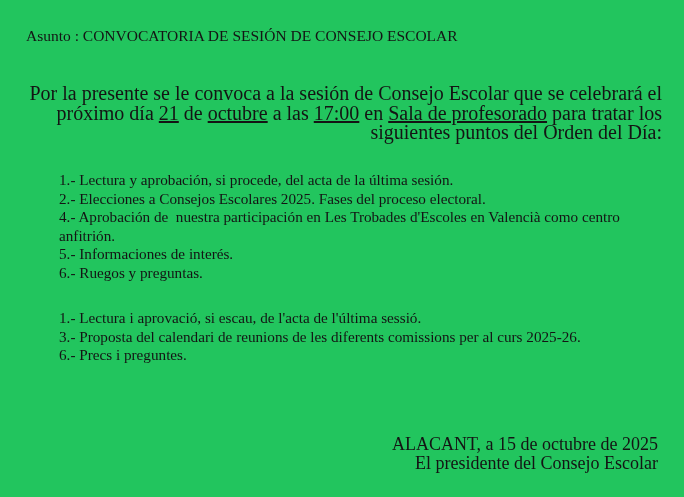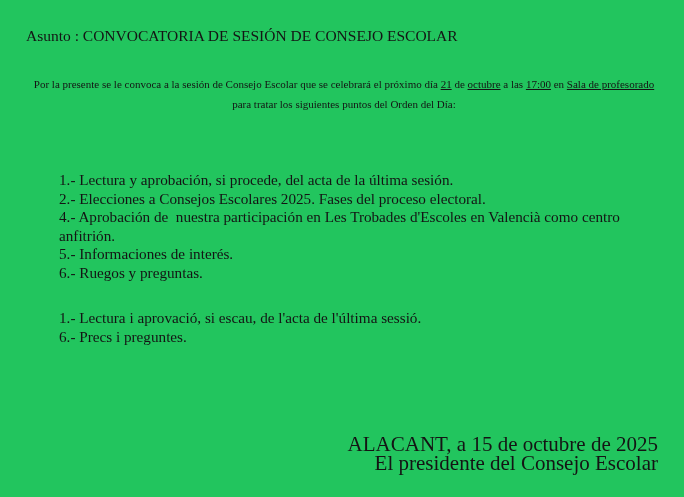--- a/index.html
+++ b/index.html
@@ -34,23 +34,23 @@
     font-size: 15.5px;
     line-height: 19px;
     white-space: pre;
   }
 
   .intro-paragraph {
     position: absolute;
     left: 26px;
     top: 64px;
     width: 636px;
-    font-size: 11px;
+    font-size: 20px;
     line-height: 19.5px;
-    text-align: center;
+    text-align: right;
   }
 
   .intro-paragraph u {
     text-decoration: underline;
     text-underline-offset: 1px;
   }
 
   .agenda-block {
     position: absolute;
     left: 59px;
@@ -65,21 +65,21 @@
 
   .agenda-item {
     white-space: pre-wrap;
   }
 
   .signature-block {
     position: absolute;
     right: 26px;
     top: 435px;
     text-align: right;
-    font-size: 21px;
+    font-size: 18px;
     line-height: 19px;
   }
 
   .sig-line { white-space: pre; }
 </style>
 </head>
 <body>
 
 <div class="page">
 
@@ -90,20 +90,21 @@
   <div class="agenda-block agenda-es">
     <div class="agenda-item">1.- Lectura y aprobación, si procede, del acta de la última sesión.</div>
     <div class="agenda-item">2.- Elecciones a Consejos Escolares 2025. Fases del proceso electoral.</div>
     <div class="agenda-item">4.- Aprobación de  nuestra participación en Les Trobades d'Escoles en Valencià como centro anfitrión.</div>
     <div class="agenda-item">5.- Informaciones de interés.</div>
     <div class="agenda-item">6.- Ruegos y preguntas.</div>
   </div>
 
   <div class="agenda-block agenda-va">
     <div class="agenda-item">1.- Lectura i aprovació, si escau, de l'acta de l'última sessió.</div>
+    <div class="agenda-item">3.- Proposta del calendari de reunions de les diferents comissions per al curs 2025-26.</div>
     <div class="agenda-item">6.- Precs i preguntes.</div>
   </div>
 
   <div class="signature-block">
     <div class="sig-line">ALACANT, a 15 de octubre de 2025</div>
     <div class="sig-line">El presidente del Consejo Escolar</div>
   </div>
 
 </div>
 

